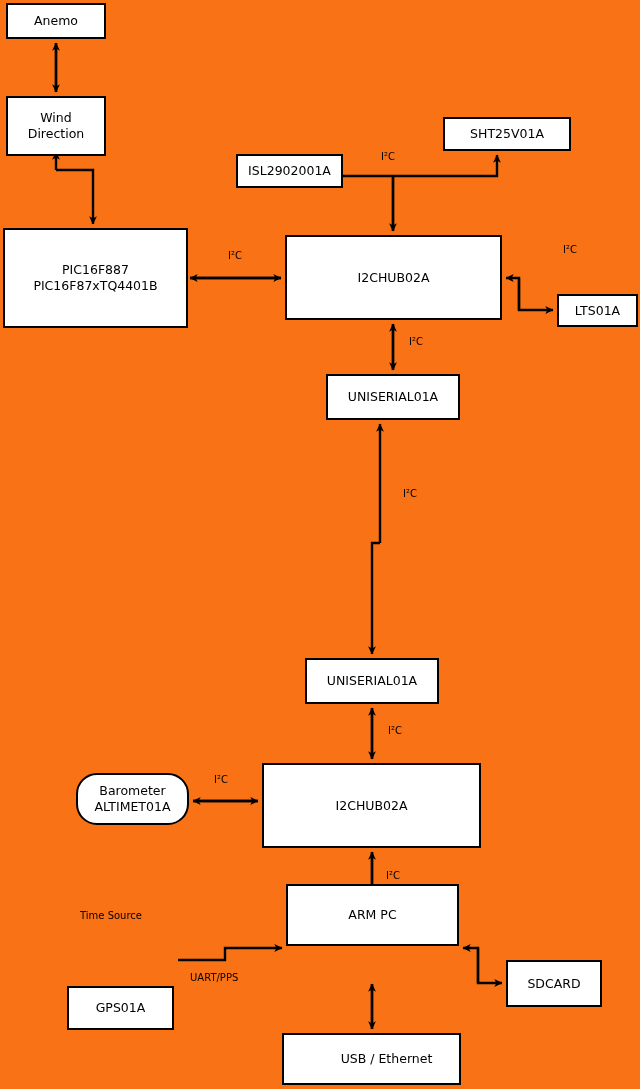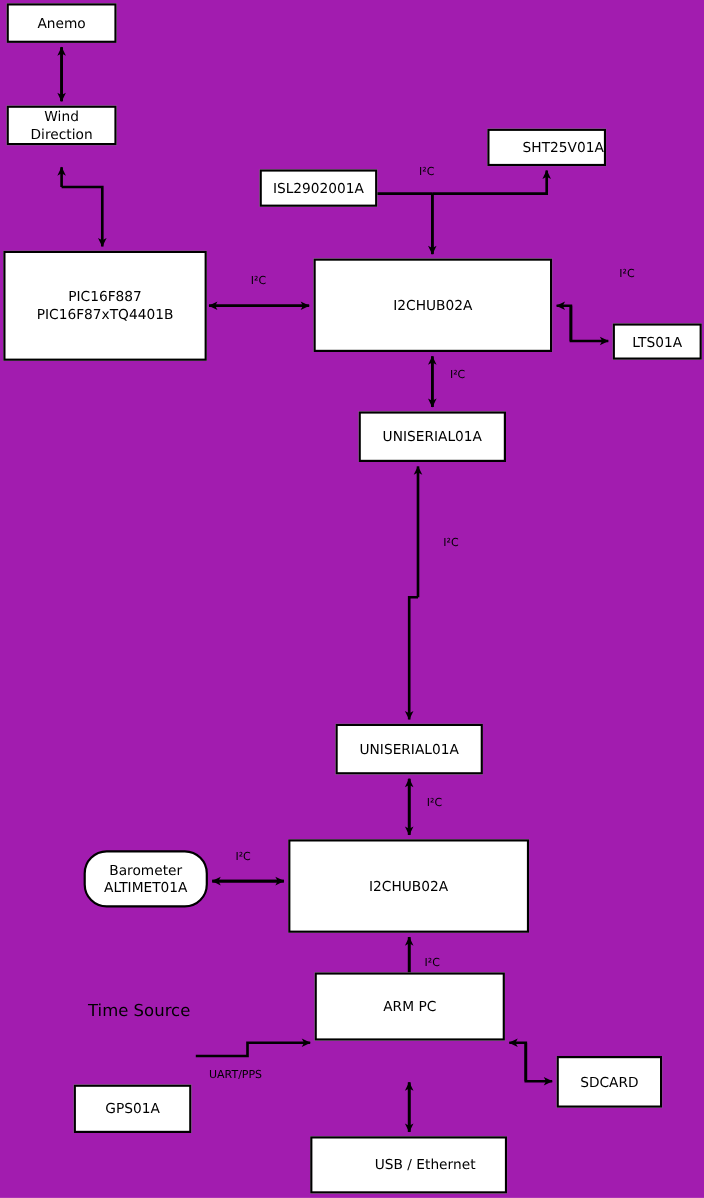--- a/index.html
+++ b/index.html
@@ -8,21 +8,21 @@
     padding: 0;
     background: #ffffff;
   }
   body {
     font-family: "DejaVu Sans", "Liberation Sans", sans-serif;
   }
   #diagram {
     position: relative;
     width: 640px;
     height: 1089px;
-    background: #a21caf;
+    background: #f97316;
     overflow: hidden;
   }
   #svg-layer {
     position: absolute;
     left: 0;
     top: 0;
     width: 640px;
     height: 1089px;
   }
   .node {
@@ -46,21 +46,21 @@
   .edge-label {
     position: absolute;
     font-size: 10px;
     color: #000000;
     white-space: nowrap;
     z-index: 3;
     background: transparent;
   }
   .free-label {
     position: absolute;
-    font-size: 15px;
+    font-size: 10px;
     color: #000000;
     white-space: nowrap;
     z-index: 3;
   }
 </style>
 </head>
 <body>
 
 <div id="diagram">
 
@@ -112,35 +112,35 @@
 
       <path d="M372,984 L372,1029" marker-end="url(#ah)"></path>
       <path d="M372,1029 L372,984" marker-end="url(#ah)"></path>
     </g>
   </svg>
 
   <div class="node" style="left:6px; top:3px; width:100px; height:36px;">
     <span class="node-label">Anemo</span>
   </div>
 
-  <div class="node" style="left:6px; top:96px; width:100px; height:36px;">
+  <div class="node" style="left:6px; top:96px; width:100px; height:60px;">
     <span class="node-label">Wind
 Direction</span>
   </div>
 
   <div class="node" style="left:3px; top:228px; width:185px; height:100px;">
     <span class="node-label">PIC16F887
 PIC16F87xTQ4401B</span>
   </div>
 
   <div class="node" style="left:236px; top:114px; width:107px; height:34px;margin-top:40px;">
     <span class="node-label">ISL2902001A</span>
   </div>
 
-  <div class="node" style="left:443px; top:117px; width:108px; height:34px;justify-content:flex-end;">
+  <div class="node" style="left:443px; top:117px; width:128px; height:34px;">
     <span class="node-label">SHT25V01A</span>
   </div>
 
   <div class="node" style="left:285px; top:235px; width:217px; height:85px;">
     <span class="node-label">I2CHUB02A</span>
   </div>
 
   <div class="node" style="left:557px; top:294px; width:81px; height:33px;">
     <span class="node-label">LTS01A</span>
   </div>

